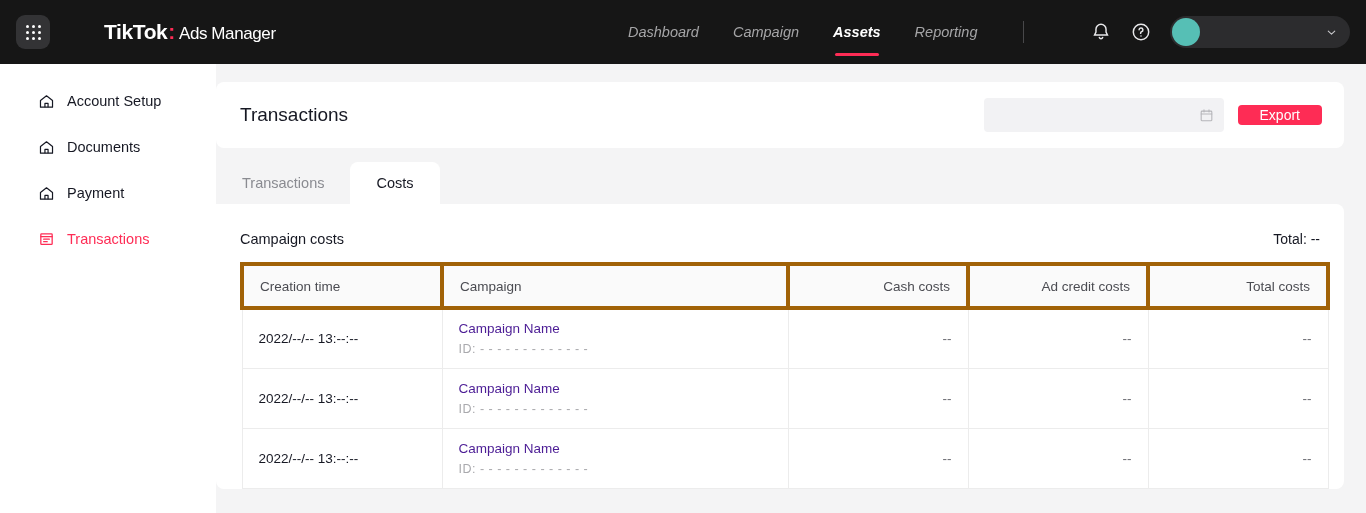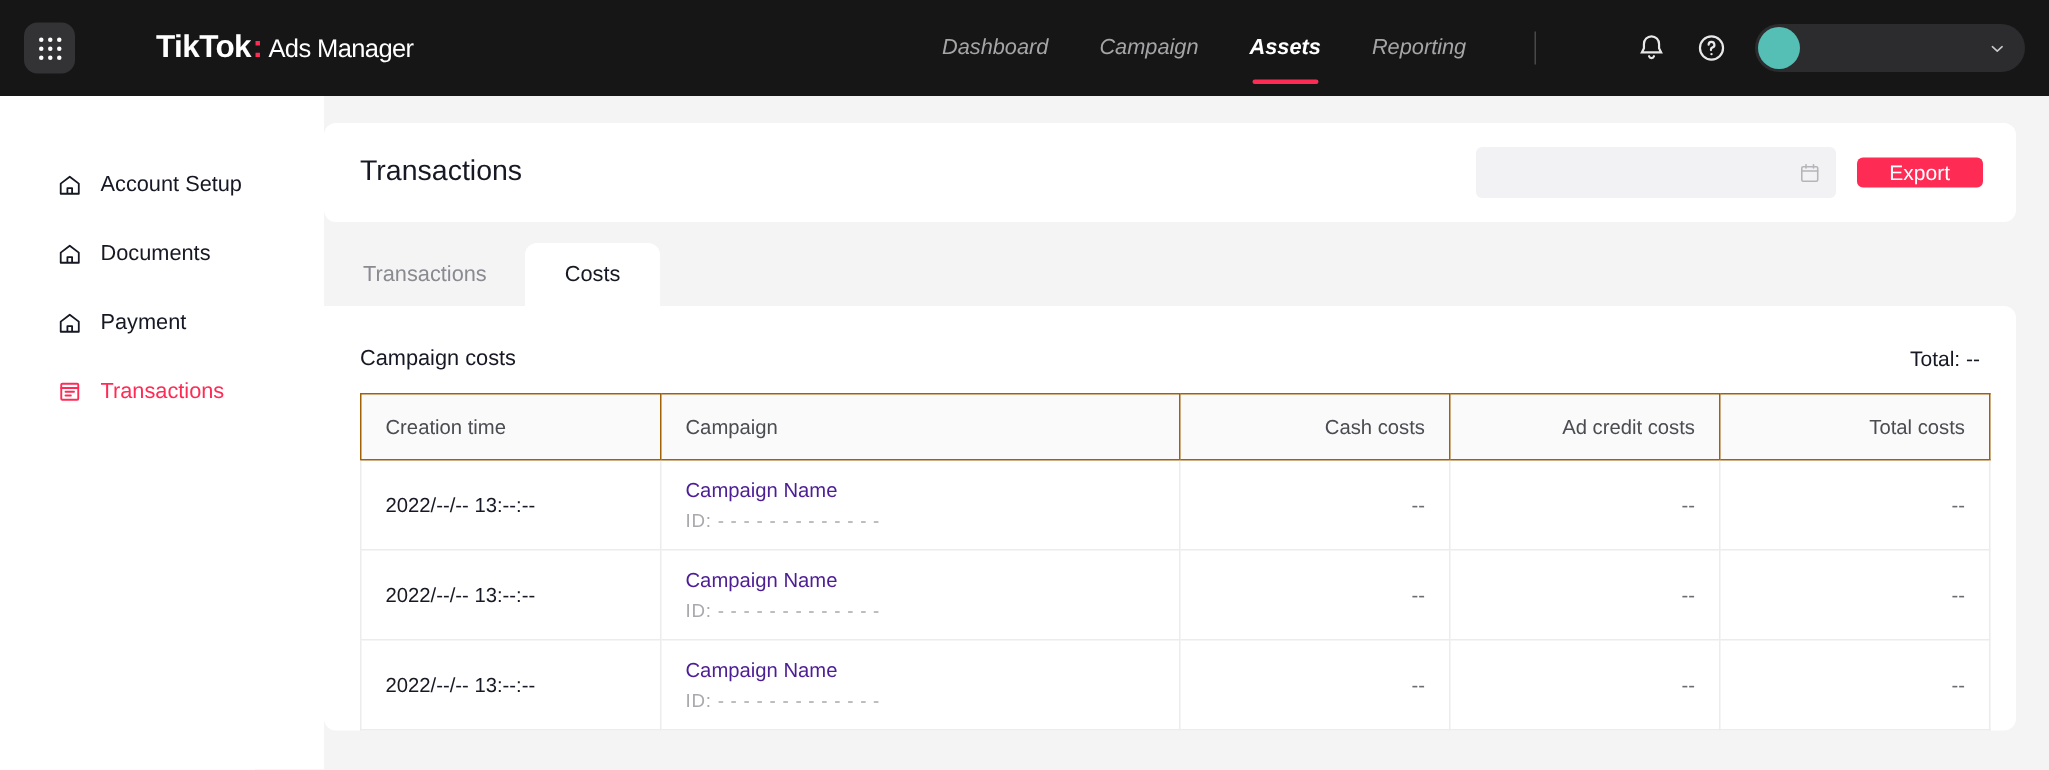--- a/index.html
+++ b/index.html
@@ -110,21 +110,21 @@
   }
   .pill-spacer { flex: 1; }
 
   
   .body-wrap { display: flex; height: 449px; }
 
   
   .sidebar {
     width: 216px;
     background: #ffffff;
-    padding-top: 36px;
+    padding-top: 14px;
     flex: none;
   }
   .side-item {
     display: flex;
     align-items: center;
     gap: 12px;
     height: 46px;
     padding-left: 38px;
     font-size: 14.5px;
     color: #161823;
@@ -210,21 +210,21 @@
 
   table { width: 100%; border-collapse: collapse; table-layout: fixed; }
   thead th {
     background: #fafafa;
     height: 44px;
     font-size: 13.5px;
     font-weight: 400;
     color: #4b4c52;
     text-align: left;
     padding: 0 16px;
-    border: 1px solid #a16207;
+    border: 4px solid #a16207;
   }
   thead th.num { text-align: right; }
   tbody td {
     height: 60px;
     padding: 0 16px;
     font-size: 13.5px;
     color: #161823;
     border: 1px solid #ececec;
     vertical-align: middle;
   }

